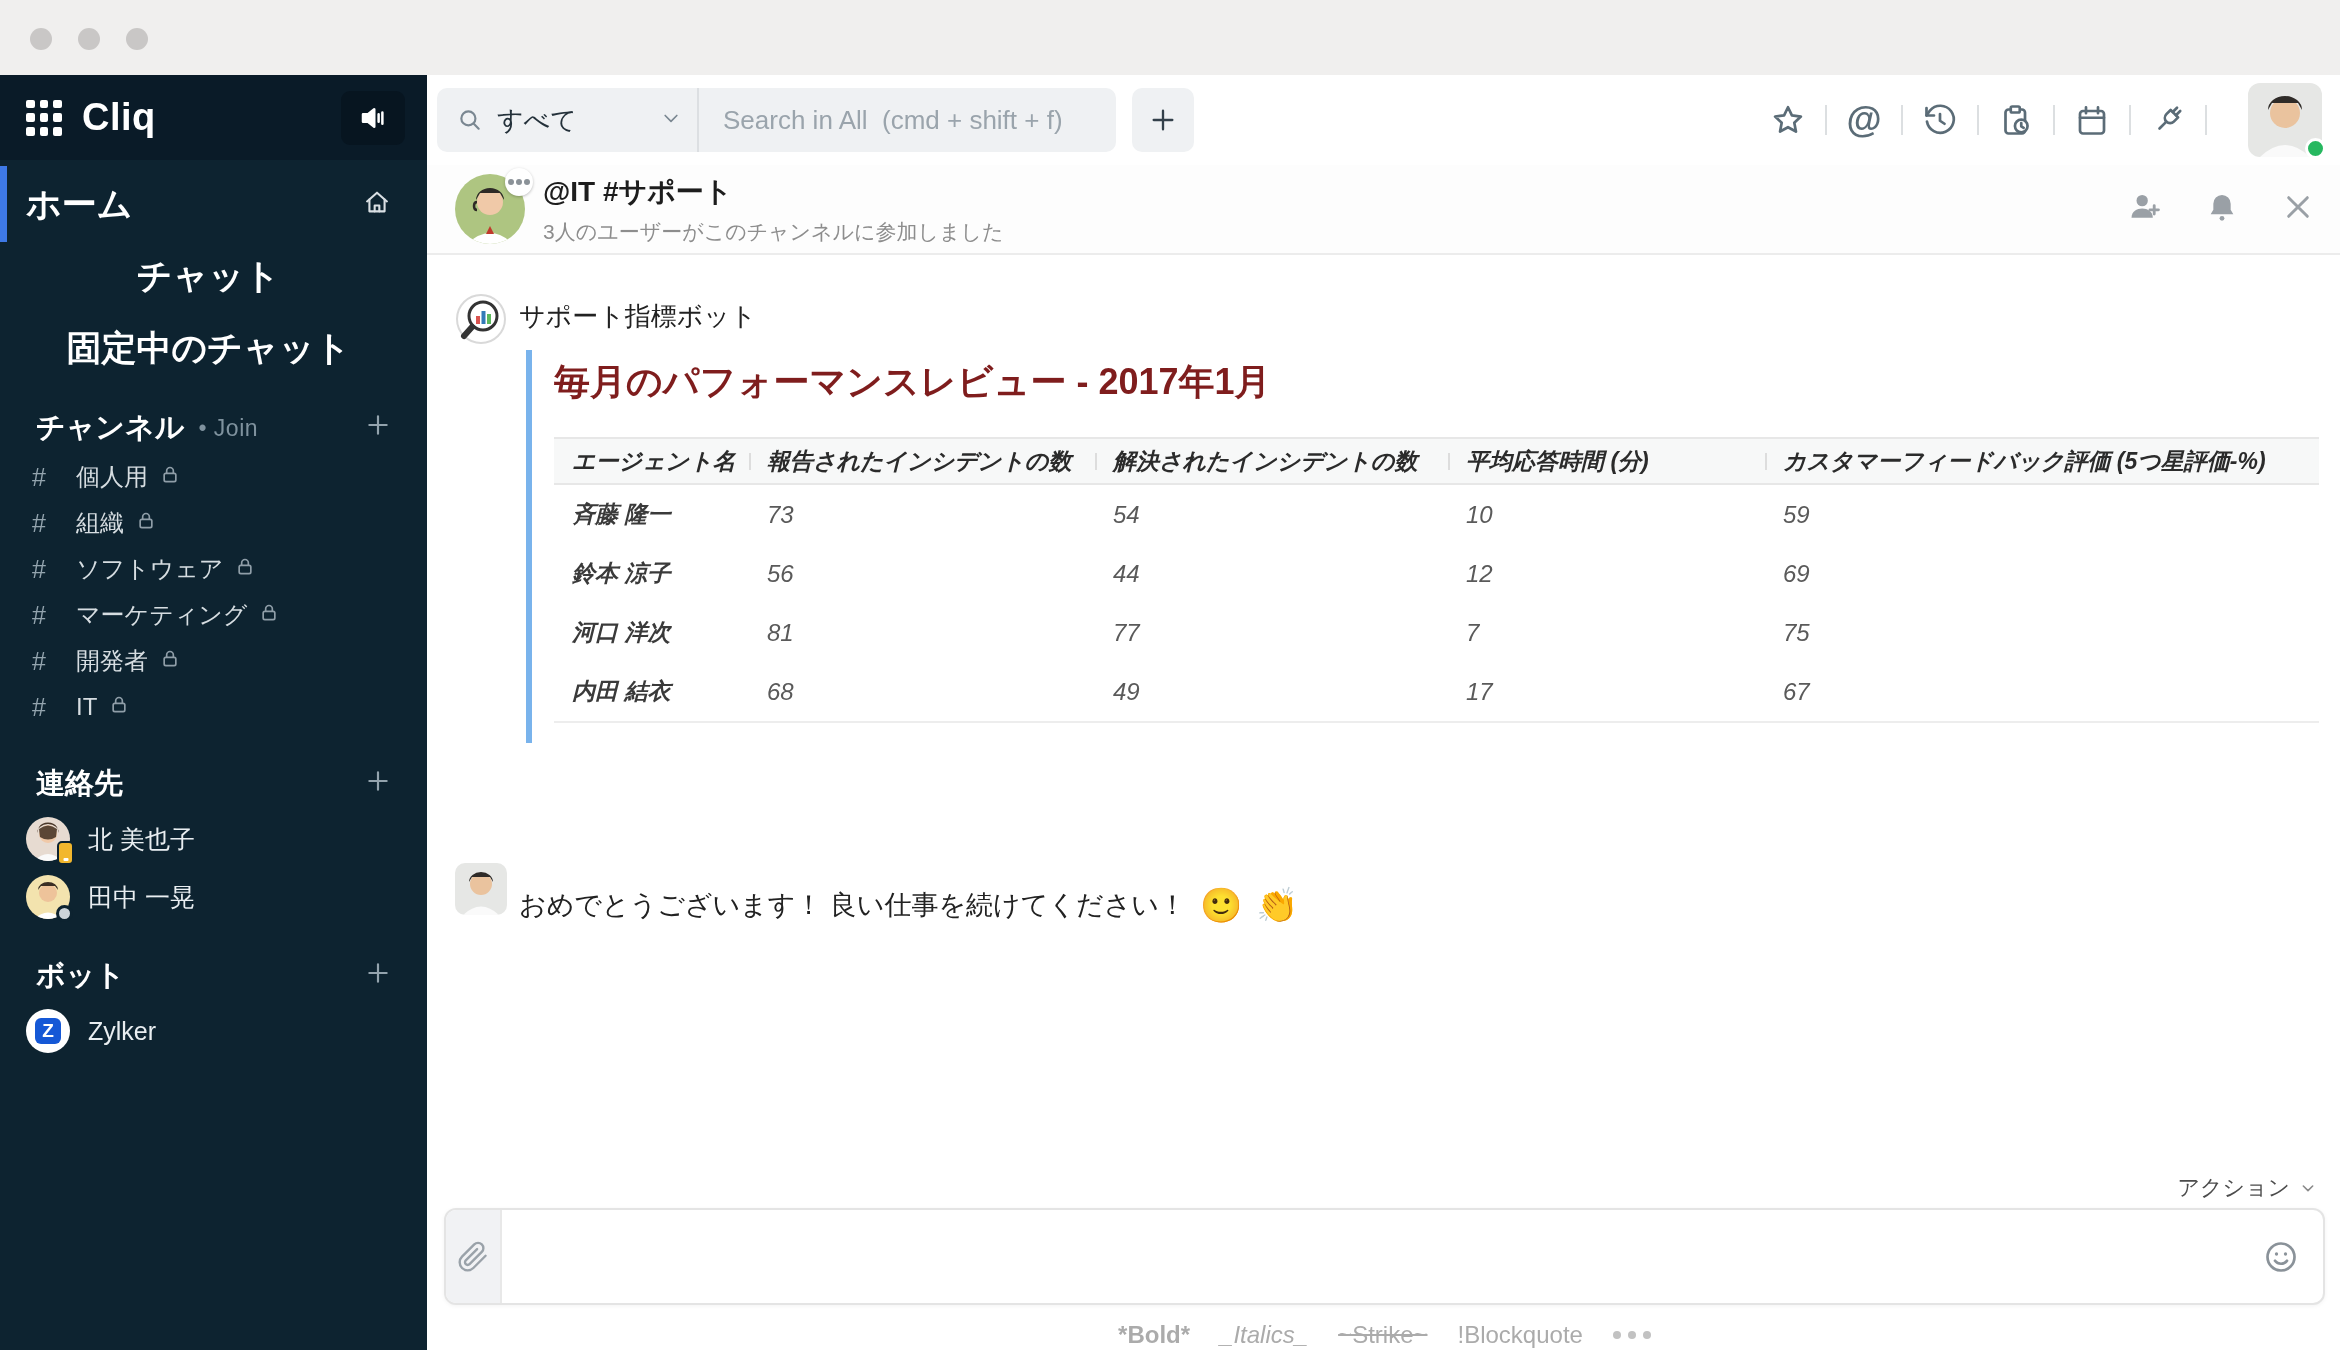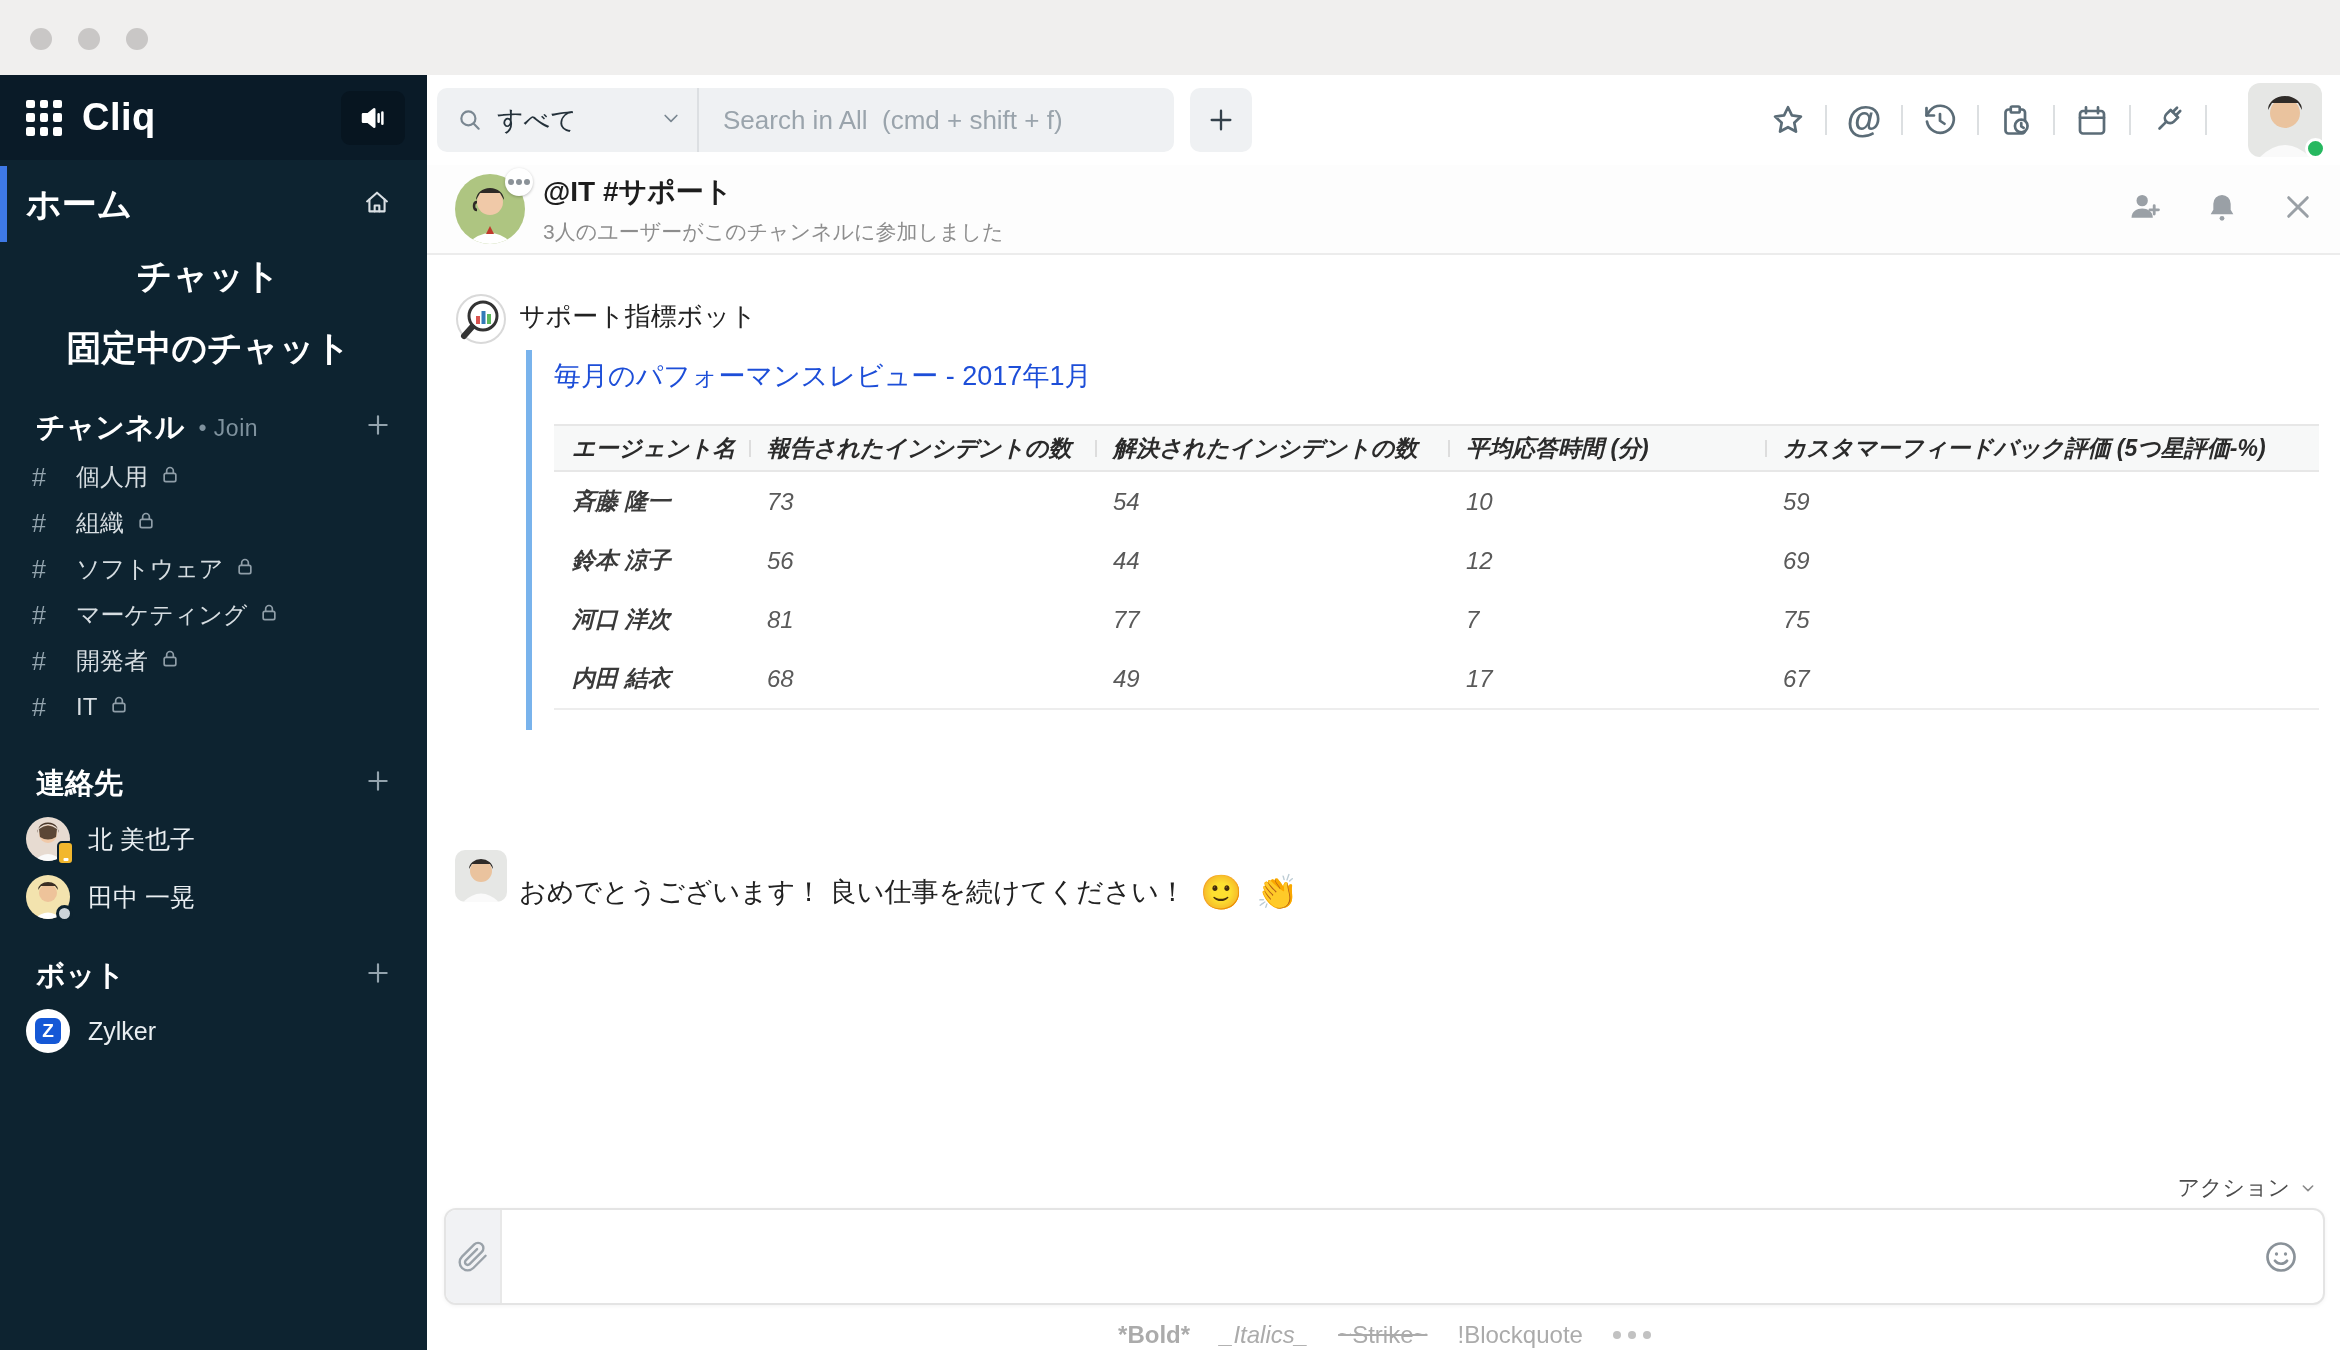--- a/index.html
+++ b/index.html
@@ -42,21 +42,21 @@
   .badge-phone::after { content:""; position:absolute; left:50%; bottom:2px; transform:translateX(-50%); width:5px; height:3px; background:#fff; border-radius:1px; }
   .badge-dot { position:absolute; right:-3px; bottom:-3px; width:17px; height:17px; background:#ccd4d9; border:3px solid #0d2330; border-radius:50%; }
   .zylker-av { width:44px; height:44px; border-radius:50%; background:#fff; display:flex; align-items:center; justify-content:center; }
   .zylker-z { width:26px; height:26px; background:#1558d6; border-radius:6px; color:#fff; font-size:19px; font-weight:bold; display:flex; align-items:center; justify-content:center; }
 
   
   .main { position:absolute; top:75px; left:427px; width:1913px; height:1275px; background:#fff; }
 
   
   .topbar { height:90px; display:flex; align-items:center; padding:0 18px 0 10px; }
-  .search-group { display:flex; align-items:center; height:64px; background:#eff1f3; border-radius:10px; width:737px; }
+  .search-group { display:flex; align-items:center; height:64px; background:#eff1f3; border-radius:10px; width:679px; }
   .search-filter { display:flex; align-items:center; width:260px; height:100%; padding:0 16px 0 20px; cursor:pointer; }
   .search-filter-label { font-size:26px; color:#24313a; margin-left:14px; }
   .search-filter .chev { margin-left:auto; }
   .search-divider { width:2px; height:64px; background:#dcdfe2; }
   .search-input { flex:1; height:100%; border:none; outline:none; background:transparent; font-size:26px; color:#6d28d9; padding:0 24px; font-family:"Liberation Sans","DejaVu Sans",sans-serif; }
   .search-input::placeholder { color:#9aa4ac; }
   .search-add { width:62px; height:64px; background:#eff1f3; border-radius:10px; margin-left:16px; display:flex; align-items:center; justify-content:center; cursor:pointer; }
 
   .top-icons { margin-left:auto; display:flex; align-items:center; }
   .ti { width:40px; height:40px; display:flex; align-items:center; justify-content:center; color:#5b6c77; cursor:pointer; }
@@ -79,21 +79,21 @@
 
   
   .chat { position:relative; padding:38px 0 0 28px; }
   .msg { display:flex; }
   .msg-av { width:52px; flex:0 0 52px; }
   .msg-av svg { display:block; }
   .msg-body { margin-left:12px; flex:1; }
   .msg-sender { font-size:26px; font-weight:normal; color:#222; padding-top:6px; }
 
   .quote { margin-left:7px; margin-top:16px; border-left:6px solid #79b3ec; padding:8px 0 20px 22px; }
-  .quote-title { font-size:27px; font-weight:normal; color:#1d4ed8; }
+  .quote-title { font-size:36px; font-weight:bold; color:#7f1d1d; }
 
   .mtable { margin-top:30px; width:1765px; border-bottom:2px solid #ededed;font-style:italic; }
   .mtable-head { display:grid; grid-template-columns:195px 346px 353px 317px 1fr; background:#f7f8f8; border-top:2px solid #e7e7e7; border-bottom:2px solid #e7e7e7; height:48px; align-items:center; }
   .mtable-head .hcell { font-size:23px; font-weight:bold; color:#2b2b2b; padding-left:18px; position:relative; white-space:nowrap; }
   .mtable-head .hcell + .hcell::before { content:""; position:absolute; left:0; top:7px; bottom:7px; width:2px; background:#dddddd; }
   .mtable-row { display:grid; grid-template-columns:195px 346px 353px 317px 1fr; height:59px; align-items:center; }
   .mtable-row .cell { padding-left:18px; font-size:24px; color:#5a5a5a; white-space:nowrap; }
   .mtable-row .cell.name { color:#3a3a3a; font-weight:bold; font-size:23px; }
 
   .msg-user { margin-top:120px; }

